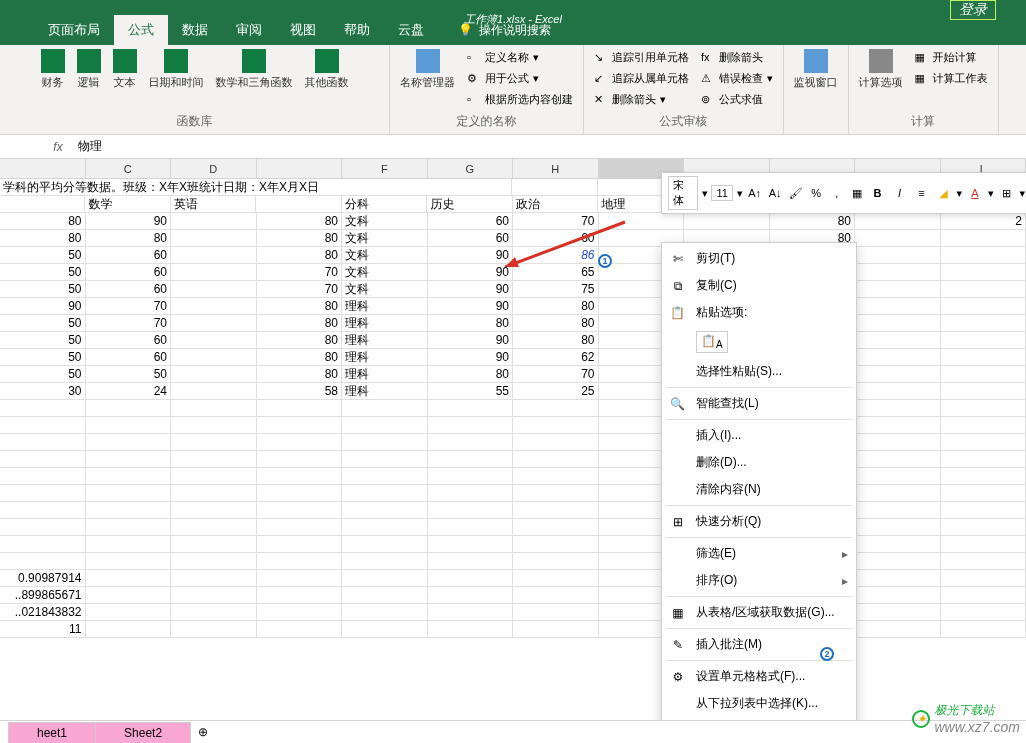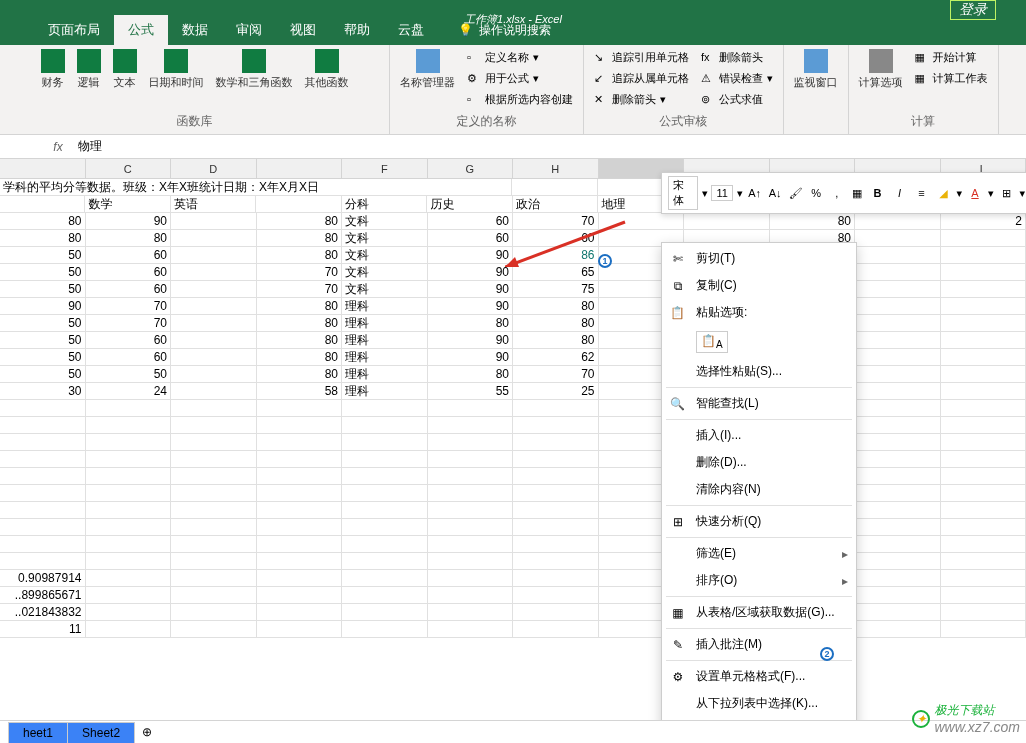--- a/index.html
+++ b/index.html
@@ -31,35 +31,35 @@
 .grid-area { position: relative; height: 535px; overflow: hidden; }
 .selectall { position: absolute; left: 0; top: 0; width: 0px; height: 20px; background: #f0f0f0; border-right: 1px solid #d4d4d4; border-bottom: 1px solid #d4d4d4; }
 .colheads { position: absolute; left: 0px; top: 0; right: 0; height: 20px; display: flex; background: #f0f0f0; border-bottom: 1px solid #d4d4d4; }
 .ch { width: 90px; text-align: center; border-right: 1px solid #d4d4d4; font-size: 11px; line-height: 20px; color: #333; }
 .ch.sel { background: #d2d2d2; }
 .rows { position: absolute; left: 0px; top: 20px; right: 0; }
 .row { display: flex; height: 17px; }
 .cell { width: 90px; border-right: 1px solid #e0e0e0; border-bottom: 1px solid #e0e0e0; font-size: 12px; padding: 0 3px; line-height: 17px; overflow: hidden; white-space: nowrap; }
 .cell.r { text-align: right; }
 .cell.sel { border: 2px solid #0e7b39; line-height: 13px; }
-.cell.red { color: #0f766e; }
+.cell.red { color: #1d4ed8; font-style: italic; }
 
 .mini-toolbar { position: absolute; background: #fff; border: 1px solid #cdcdcd; box-shadow: 0 2px 6px rgba(0,0,0,.15); padding: 3px 6px; display: flex; gap: 3px; font-size: 11px; }
 .mini-toolbar .mtrow { display: flex; align-items: center; gap: 4px; }
 .mtsel { border: 1px solid #ccc; padding: 1px 4px; }
 .mtbtn { width: 18px; height: 18px; display: inline-flex; align-items: center; justify-content: center; border: 1px solid transparent; }
 
 .context-menu { position: absolute; background: #fff; border: 1px solid #cdcdcd; box-shadow: 0 4px 12px rgba(0,0,0,.2); width: 196px; padding: 2px 0; font-size: 12px; }
 .context-menu .cmitem { display: flex; align-items: center; padding: 5px 8px; gap: 10px; cursor: pointer; position: relative; }
 .context-menu .cm-sep { height: 1px; background: #e0e0e0; margin: 2px 4px; }
 .context-menu .cmicon { width: 16px; height: 16px; display: inline-flex; align-items: center; justify-content: center; }
 .context-menu .sub { position: absolute; right: 8px; color: #666; }
 
 .sheet-tabs { position: absolute; left: 0; bottom: 0; right: 0; height: 23px; background: #fff; border-top: 1px solid #d4d4d4; display: flex; align-items: center; padding-left: 8px; font-size: 12px; }
-.sheet-tab { padding: 3px 14px; border: 1px solid #ccc; border-bottom: none; margin-right: -1px; background: #3b82f6; cursor: pointer; }
+.sheet-tab { padding: 3px 28px; border: 1px solid #ccc; border-bottom: none; margin-right: -1px; background: #f9a8d4; cursor: pointer; }
 .sheet-plus { padding: 3px 8px; cursor: pointer; }
 
 .arrow-red { position: absolute; pointer-events: none; }
 .badge-num { position: absolute; width: 14px; height: 14px; border-radius: 50%; background: #fff; border: 2px solid #1b6ec2; color: #1b6ec2; font-size: 9px; display: flex; align-items: center; justify-content: center; font-weight: bold; }
 
 .watermark { position: absolute; right: 6px; bottom: 8px; display: flex; align-items: center; gap: 4px; font-size: 12px; color: #1bb23b; font-style: italic; pointer-events: none; }
 .watermark .circ { width: 18px; height: 18px; border: 2px solid #1bb23b; border-radius: 50%; display: flex; align-items: center; justify-content: center; color: #eab308; }
 </style>
 </head>
 <body>

